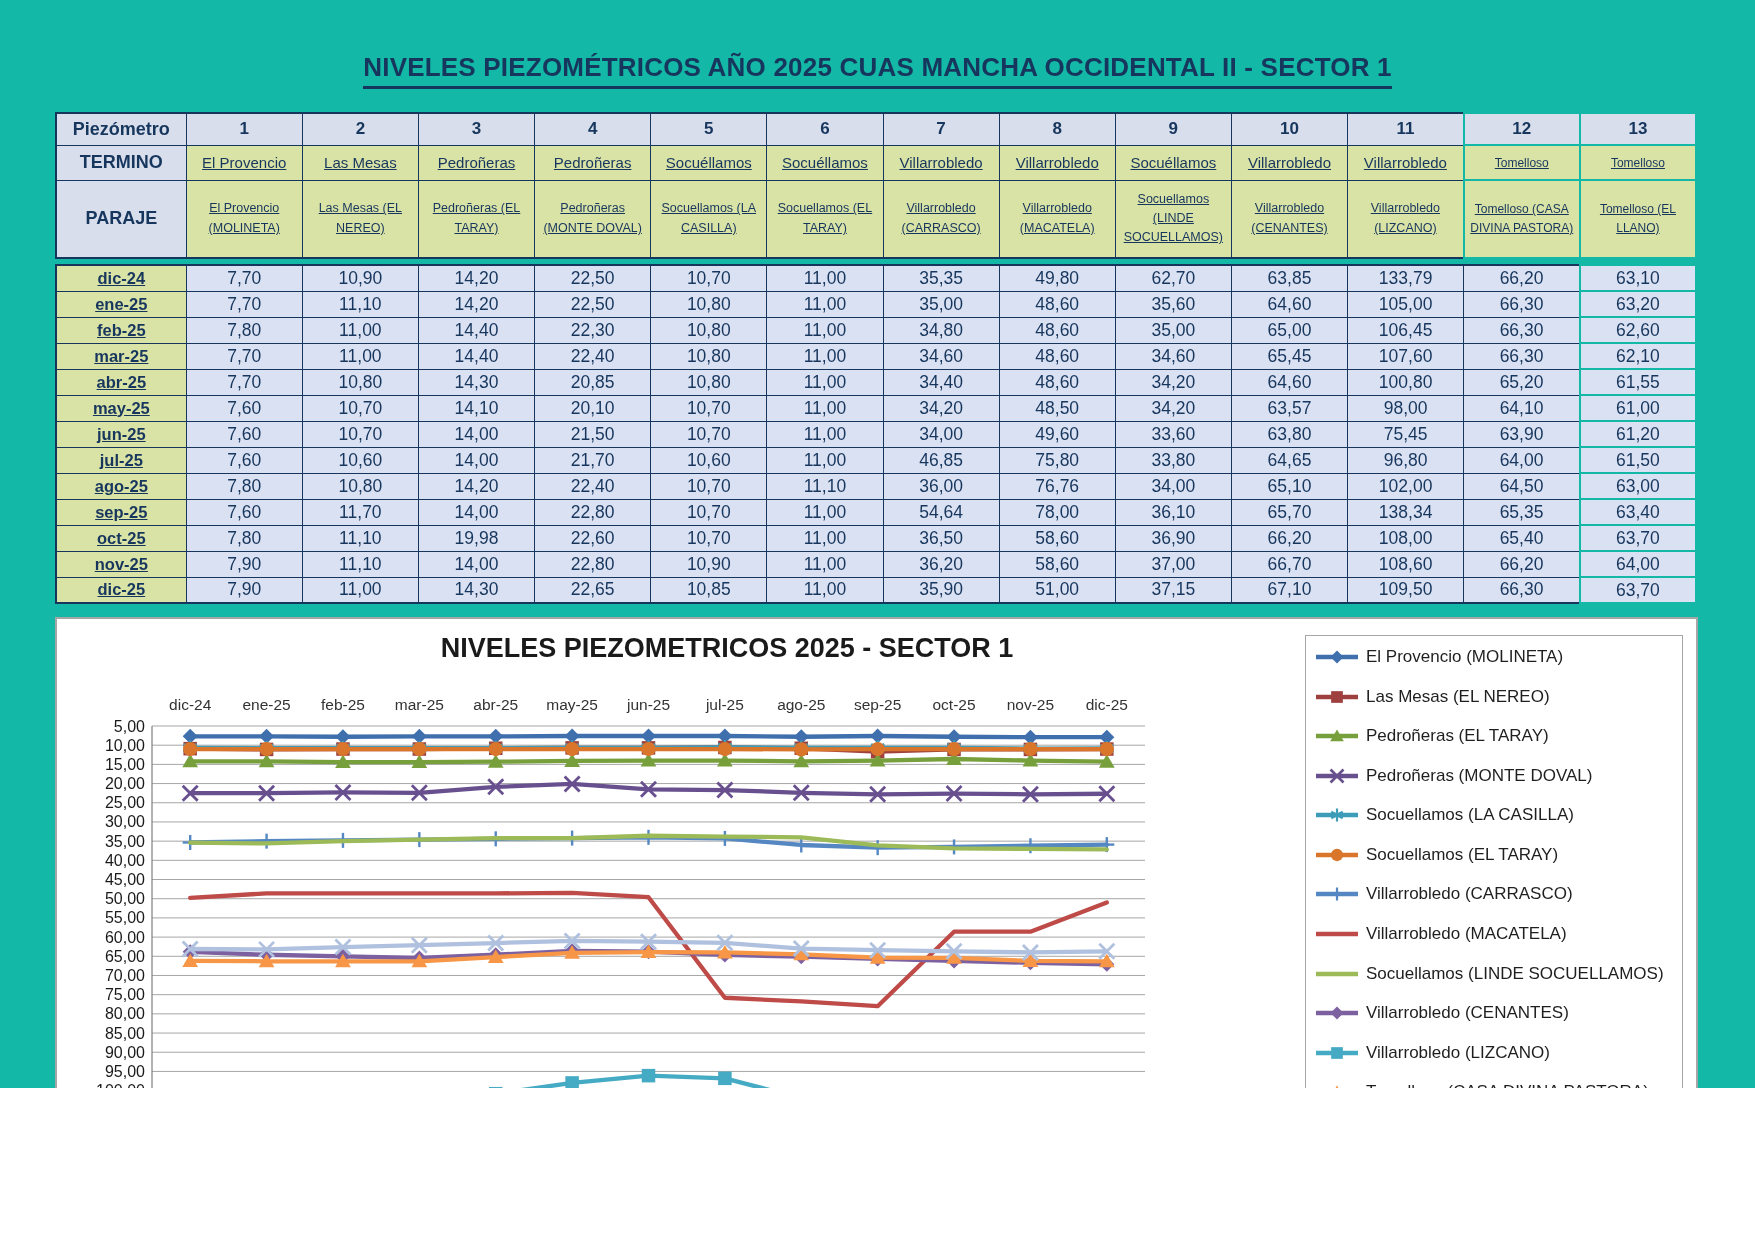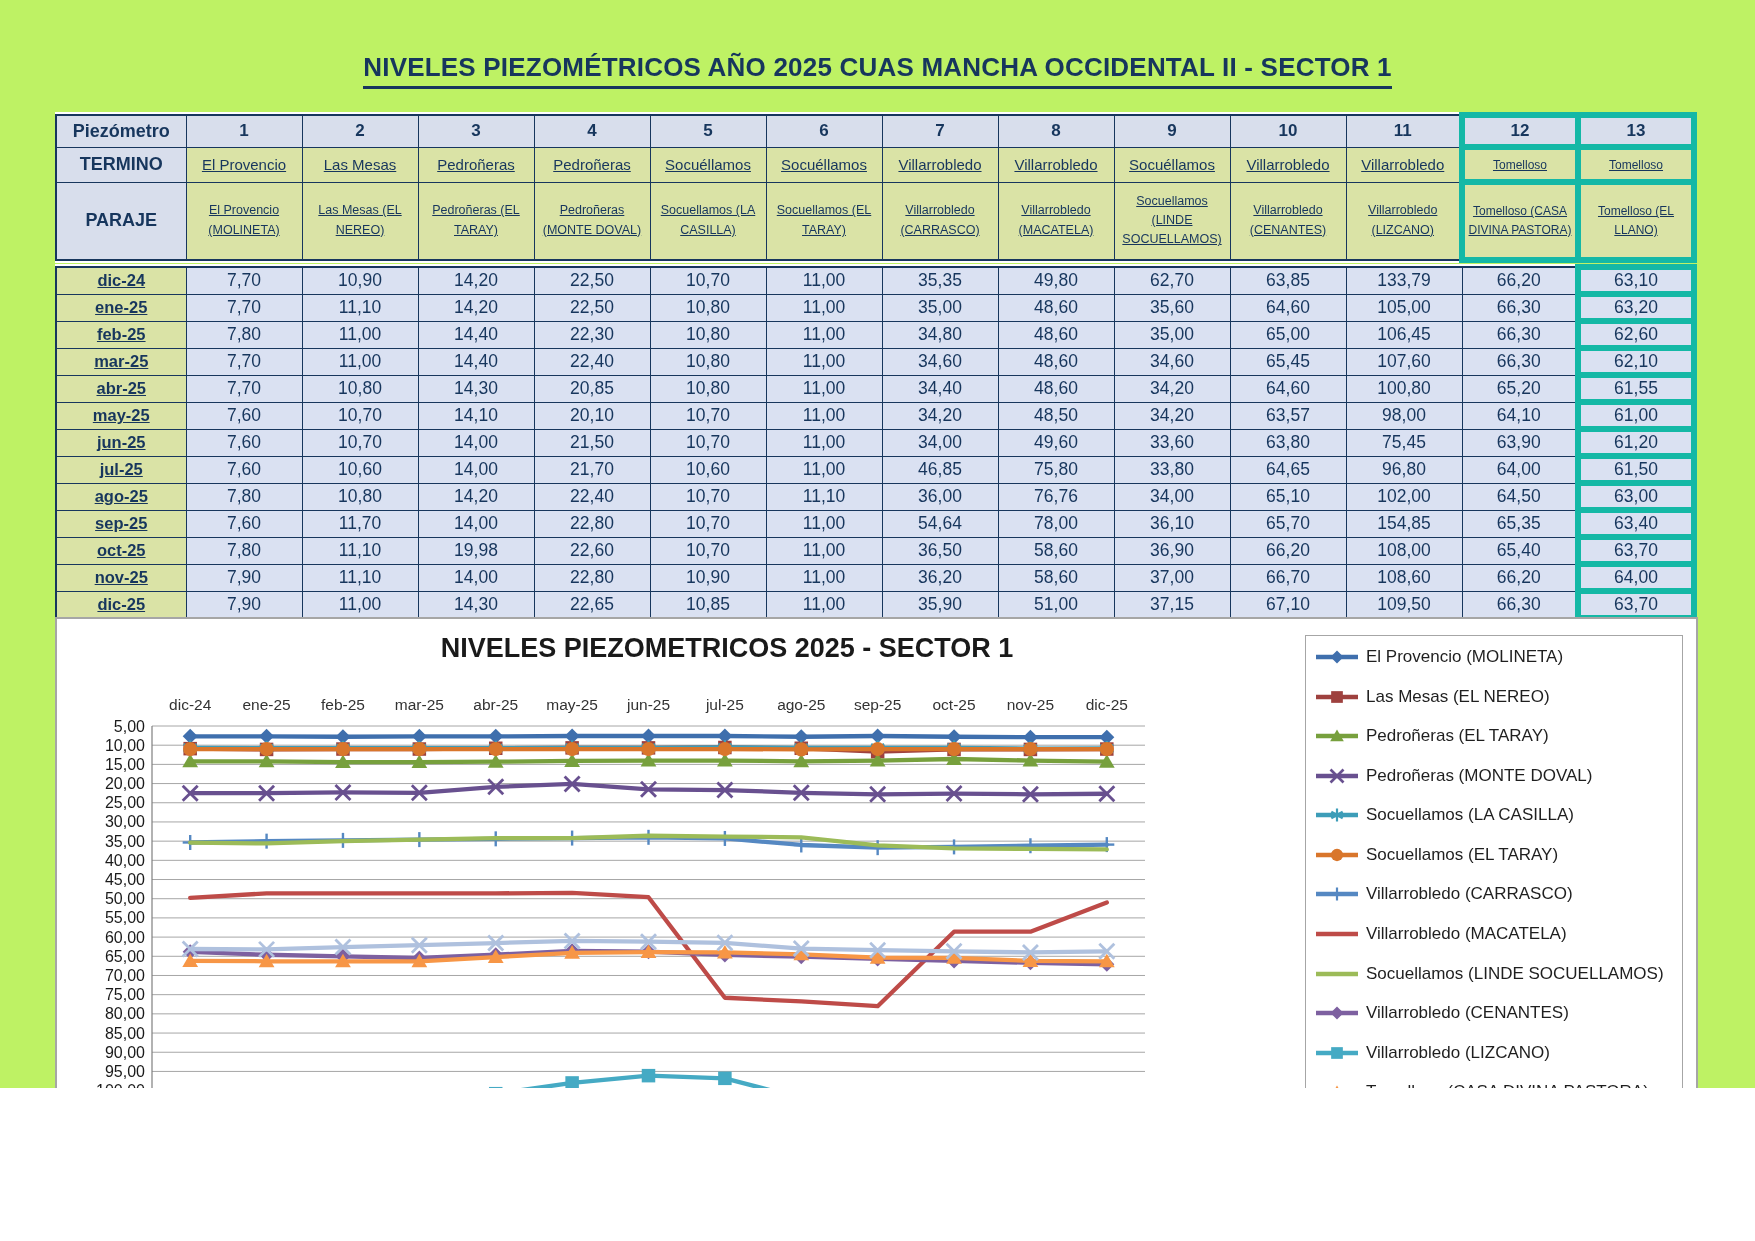--- a/index.html
+++ b/index.html
@@ -1,37 +1,37 @@
 <!DOCTYPE html>
 <html><head>
 <meta charset="utf-8">
 <style>
   html,body{margin:0;padding:0;background:#fff;}
-  .page{position:relative;width:1755px;height:1088px;background:#bef264;
+  .page{position:relative;width:1755px;height:1088px;background:#14b8a6;
         font-family:"Liberation Sans", sans-serif;overflow:hidden;}
   .main-title{position:absolute;top:52px;left:0;width:100%;text-align:center;}
   .main-title span{display:inline-block;font-size:26px;font-weight:bold;color:#17365D;
         border-bottom:3px solid #17365D;padding-bottom:3px;letter-spacing:.2px;}
   table{border-collapse:collapse;table-layout:fixed;position:absolute;left:55px;width:1642px;
         background:#fff;}
   #hdrTable{top:112px;border:2px solid #17365D;}
   #dataTable{top:264px;border:2px solid #17365D;}
   th,td{border:1px solid #17365D;text-align:center;vertical-align:middle;color:#17365D;
         padding:0 2px;overflow:hidden;}
   .blue{background:#D8DEEC;}
   .green{background:#DAE3A6;text-decoration:underline;}
   .lav{background:#DAE1F2;}
   .lbl{font-size:18px;font-weight:bold;}
   .num{font-size:17px;font-weight:bold;}
   .termino{font-size:15px;font-weight:normal;}
   .paraje{font-size:12.5px;font-weight:normal;line-height:1.55;}
   .small{font-size:12px;}
   .month{font-size:16.5px;font-weight:bold;}
   .val{font-size:17.5px;font-weight:normal;}
-  .blk{border:6px solid #14b8a6;}
+  .blk{border:2px solid #14b8a6;}
   #hdrTable tr:nth-child(1){height:32px;}
   #hdrTable tr:nth-child(2){height:35px;}
   #hdrTable tr:nth-child(3){height:78px;}
   #dataTable tr{height:26px;}
   .chart-box{position:absolute;left:55px;top:617px;width:1643px;height:568px;background:#fff;
         border:2px solid #A6A6A6;box-sizing:border-box;}
   .chart-title{position:absolute;left:95px;top:14px;width:1150px;text-align:center;
         font-size:27px;font-weight:bold;color:#1a1a1a;}
   #plotSvg{position:absolute;left:0;top:0;}
   .legend{position:absolute;left:1248px;top:16px;width:378px;height:519px;
@@ -282,21 +282,21 @@
           <td class="val lav">7,60</td>
           <td class="val lav">11,70</td>
           <td class="val lav">14,00</td>
           <td class="val lav">22,80</td>
           <td class="val lav">10,70</td>
           <td class="val lav">11,00</td>
           <td class="val lav">54,64</td>
           <td class="val lav">78,00</td>
           <td class="val lav">36,10</td>
           <td class="val lav">65,70</td>
-          <td class="val lav">154,85</td>
+          <td class="val lav">138,34</td>
           <td class="val lav">65,35</td>
           <td class="val lav blk">63,40</td>
         </tr>
         <tr>
           <th class="month green">oct-25</th>
           <td class="val lav">7,80</td>
           <td class="val lav">11,10</td>
           <td class="val lav">19,98</td>
           <td class="val lav">22,60</td>
           <td class="val lav">10,70</td>

